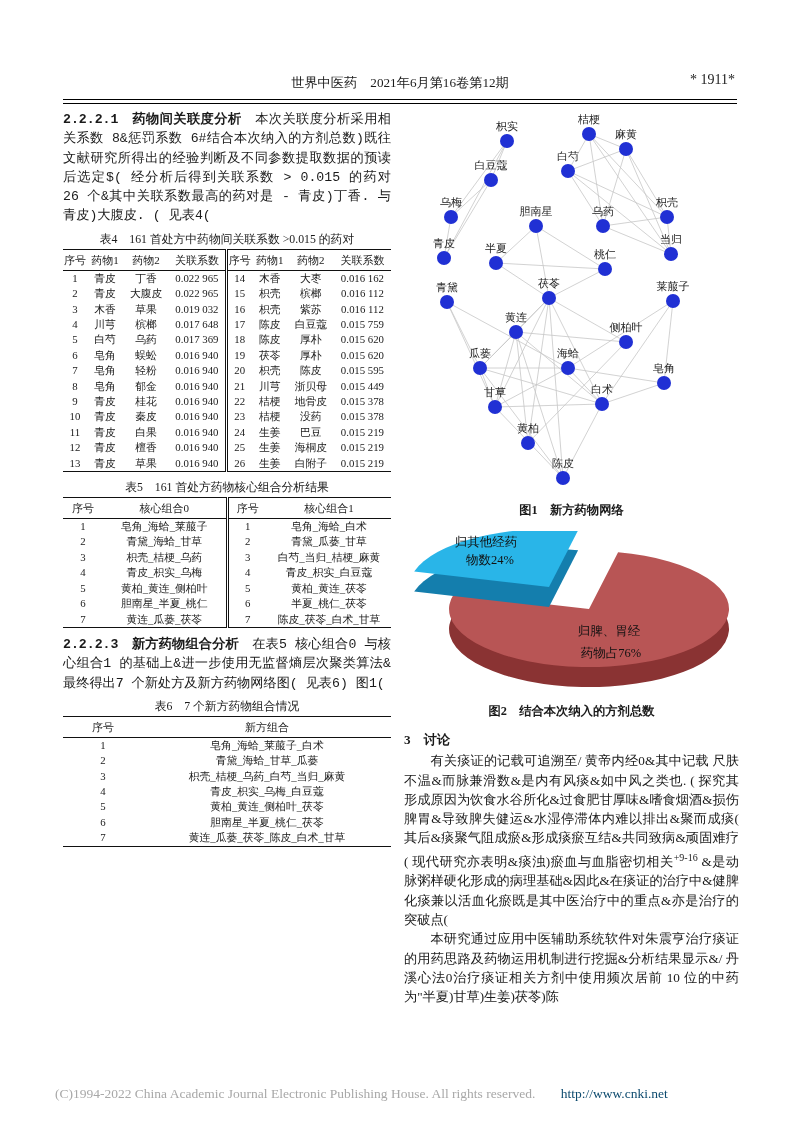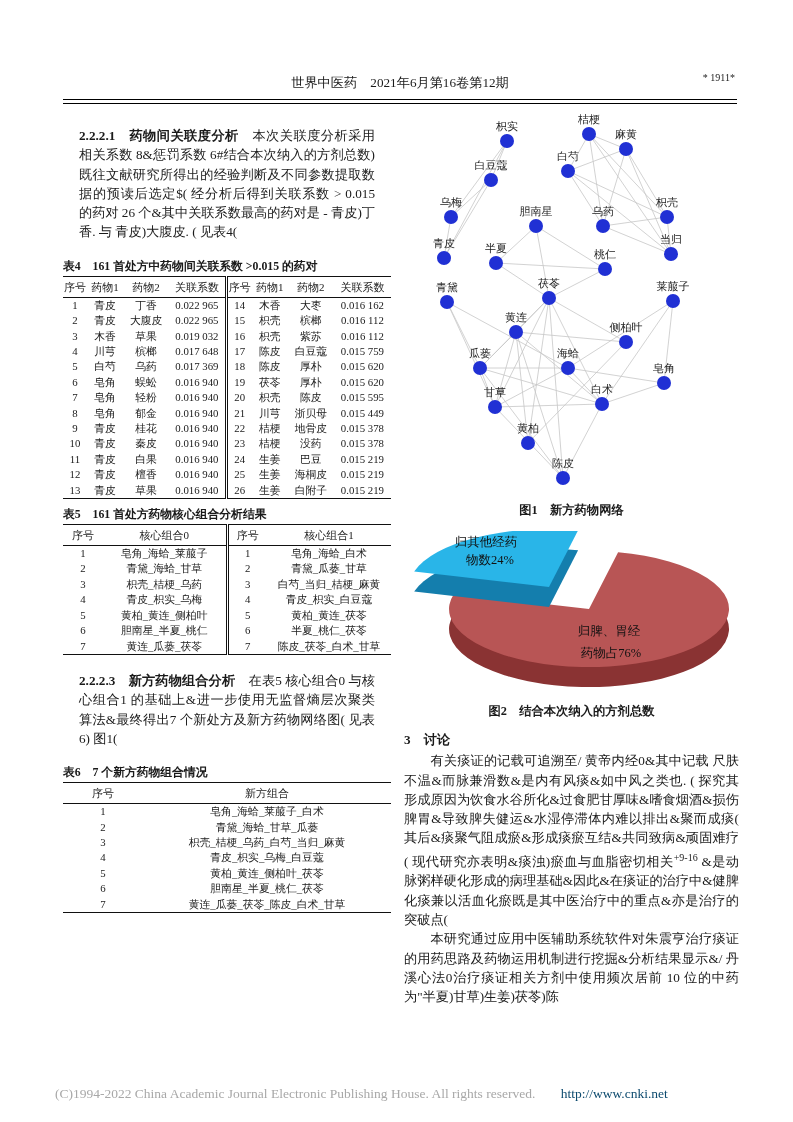--- a/index.html
+++ b/index.html
@@ -1,32 +1,32 @@
 <!DOCTYPE html>
 <html><head>
 <meta charset="utf-8">
 <style>
   html,body{margin:0;padding:0;background:#fff;}
   .page{position:relative;width:793px;height:1122px;background:#fff;overflow:hidden;
         font-family:"Liberation Serif","DejaVu Serif",serif;color:#1a1a1a;}
   
   .hdr{position:absolute;top:74px;left:63px;width:674px;height:20px;font-size:13.2px;}
   .hdr-center{position:absolute;left:0;right:0;text-align:center;}
-  .hdr-page{position:absolute;right:2px;top:-2px;font-size:10px;}
+  .hdr-page{position:absolute;right:2px;top:-2px;font-size:14px;}
   .hdr-rule{position:absolute;top:99px;left:63px;width:674px;height:2.5px;
             border-top:1.6px solid #000;border-bottom:1.6px solid #000;}
   
   .col-left{position:absolute;left:63px;top:110px;width:328px;font-size:13.2px;
             line-height:19.3px;text-align:justify;}
   .col-right{position:absolute;left:404px;top:108px;width:335px;}
   .h3{font-weight:bold;}
-  p.body-p{margin:16px;}
+  p.body-p{margin:0;font-family:Liberation Mono, monospace;}
   p.body-p b{font-weight:bold;}
   
-  .tbl-title{text-align:left;font-weight:bold;font-size:11.8px;margin:5px 0 2px 0;line-height:16px;}
+  .tbl-title{text-align:center;font-weight:normal;font-size:11.8px;margin:5px 0 2px 0;line-height:16px;}
   table.paper{border-collapse:collapse;width:100%;font-size:10.8px;
               border-top:1.6px solid #111;border-bottom:1.6px solid #111;}
   table.paper thead td{border-bottom:0.9px solid #111;height:20px;line-height:20px;font-size:11px;}
   table.paper td{text-align:center;padding:0 1px;height:15.4px;line-height:15.4px;white-space:nowrap;}
   td.vdiv{border-left:3px double #111;}
   table.t4 col.c-no{width:24px;} table.t4 col.c-d1{width:36px;}
   table.t4 col.c-d2{width:46px;} table.t4 col.c-cf{width:57px;}
   table.t5 col.c-no{width:40px;} table.t5 col.c-grp{width:124px;}
   table.t6 col.c-no{width:80px;} table.t6 col.c-grp{width:248px;}
   .tbl-wrap{margin-bottom:7px;}

